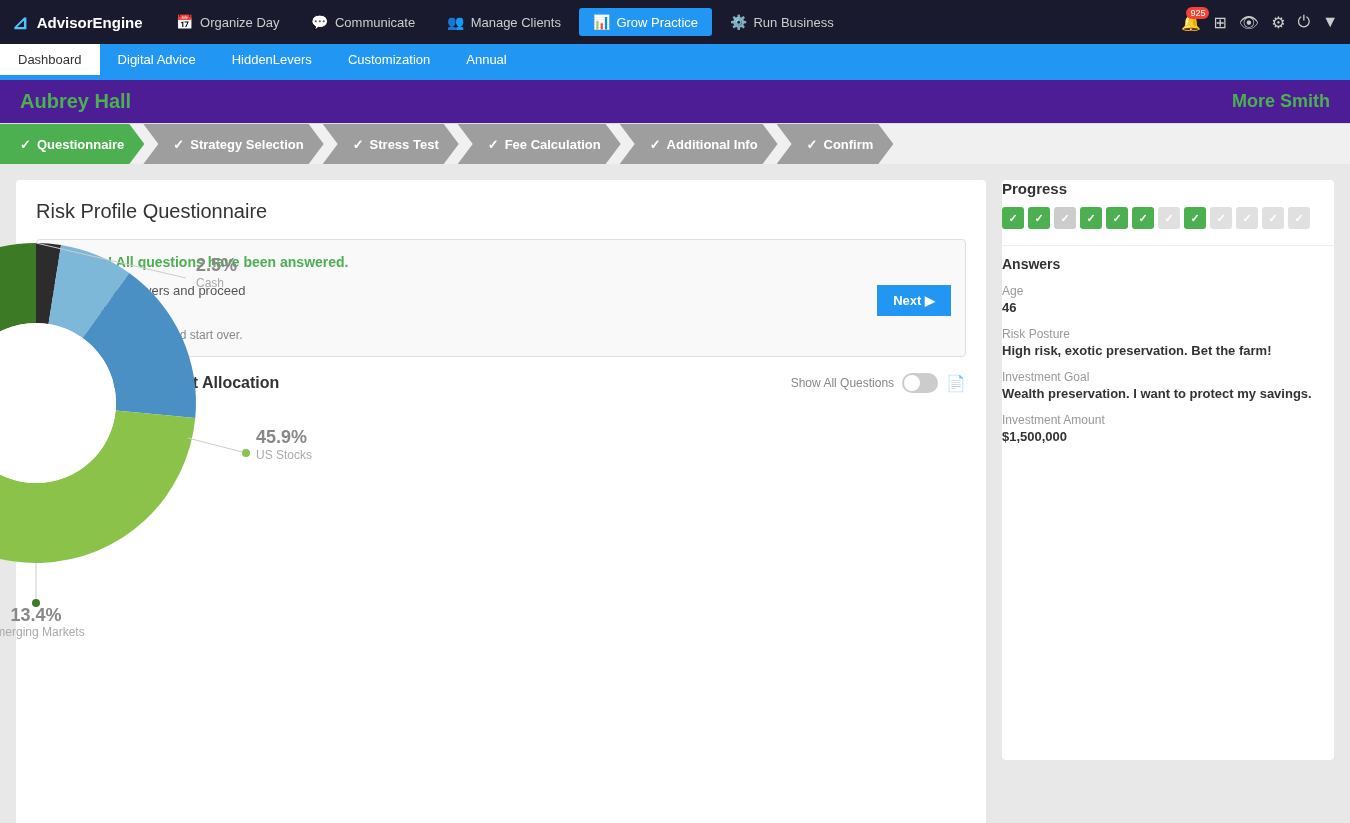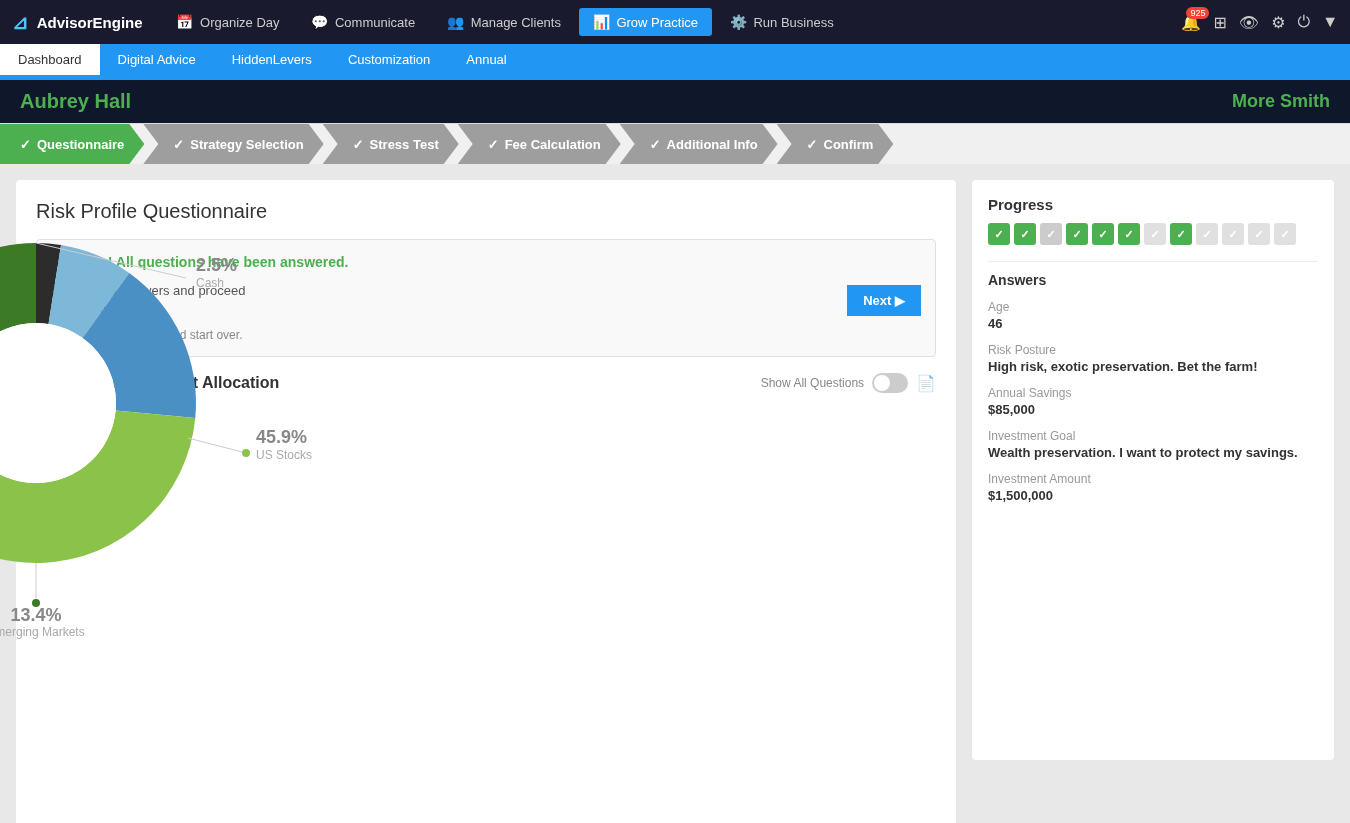--- a/index.html
+++ b/index.html
@@ -17,36 +17,36 @@
     .notif-btn { position: relative; background: none; border: none; cursor: pointer; color: #ccc; font-size: 16px; }
     .badge { position: absolute; top: -6px; right: -8px; background: #f44336; color: white; font-size: 9px; padding: 1px 4px; border-radius: 8px; }
     .top-icon { color: #ccc; font-size: 16px; cursor: pointer; }
 
     
     .sub-nav { background: #2196F3; display: flex; align-items: flex-start; height: 36px; padding: 0 0; }
     .sub-nav-item { padding: 8px 18px; color: white; font-size: 13px; cursor: pointer; border-bottom: 3px solid transparent; }
     .sub-nav-item.active { background: white; color: #333; border-bottom: 3px solid #2196F3; }
 
     
-    .client-header { background: #0f172a; padding: 10px 20px; display: flex; justify-content: space-between; align-items: center; border-bottom: 1px solid #ddd; }
+    .client-header { background: #4c1d95; padding: 10px 20px; display: flex; justify-content: space-between; align-items: center; border-bottom: 1px solid #ddd; }
     .client-name { color: #4caf50; font-size: 20px; font-weight: bold; }
     .advisor-name { color: #4caf50; font-size: 18px; font-weight: bold; }
 
     
     .stepper { display: flex; height: 40px; }
     .step { display: flex; align-items: center; padding: 0 20px 0 30px; font-size: 13px; color: white; font-weight: 600; position: relative; clip-path: polygon(0 0, calc(100% - 15px) 0, 100% 50%, calc(100% - 15px) 100%, 0 100%, 15px 50%); margin-right: -1px; }
     .step:first-child { clip-path: polygon(0 0, calc(100% - 15px) 0, 100% 50%, calc(100% - 15px) 100%, 0 100%); padding-left: 20px; }
     .step.completed { background: #4caf50; }
     .step.inactive { background: #9e9e9e; }
     .step .check { margin-right: 6px; }
 
     
     .main-content { display: flex; gap: 0; padding: 16px; background: #e8e8e8; min-height: 580px; }
     .left-panel { flex: 1; background: white; border-radius: 4px; padding: 20px; margin-right: 16px; }
-    .right-panel { width: 362px; background: white; border-radius: 4px; padding: 16px; overflow-y: auto; max-height: 580px; }
+    .right-panel { width: 332px; background: white; border-radius: 4px; overflow-y: auto; max-height: 580px; }
 
     
     .page-title { font-size: 20px; font-weight: normal; color: #333; margin-bottom: 16px; }
     .success-box { background: #f9f9f9; border: 1px solid #e0e0e0; border-radius: 4px; padding: 14px; margin-bottom: 16px; }
     .success-text { color: #4caf50; font-size: 14px; font-weight: bold; margin-bottom: 12px; }
     .confirm-row { display: flex; align-items: center; justify-content: space-between; margin-bottom: 10px; }
     .confirm-text { color: #555; font-size: 13px; max-width: 200px; line-height: 1.4; }
     .next-btn { background: #2196F3; color: white; border: none; padding: 8px 16px; border-radius: 0; cursor: pointer; font-size: 13px; font-weight: bold; display: flex; align-items: center; gap: 4px; }
     .clear-row { color: #888; font-size: 12px; display: flex; align-items: center; gap: 6px; cursor: pointer; }
     .chart-header { display: flex; justify-content: space-between; align-items: center; margin-bottom: 10px; }
@@ -280,24 +280,20 @@
 
     <div class="answer-item">
       <div class="answer-label">Age</div>
       <div class="answer-value">46</div>
     </div>
     <div class="answer-item">
       <div class="answer-label">Risk Posture</div>
       <div class="answer-value">High risk, exotic preservation. Bet the farm!</div>
     </div>
     <div class="answer-item">
-      <div class="answer-label">Annual Savings</div>
-      <div class="answer-value">$85,000</div>
-    </div>
-    <div class="answer-item">
       <div class="answer-label">Investment Goal</div>
       <div class="answer-value">Wealth preservation. I want to protect my savings.</div>
     </div>
     <div class="answer-item">
       <div class="answer-label">Investment Amount</div>
       <div class="answer-value">$1,500,000</div>
     </div>
   </div>
 </div>
 

